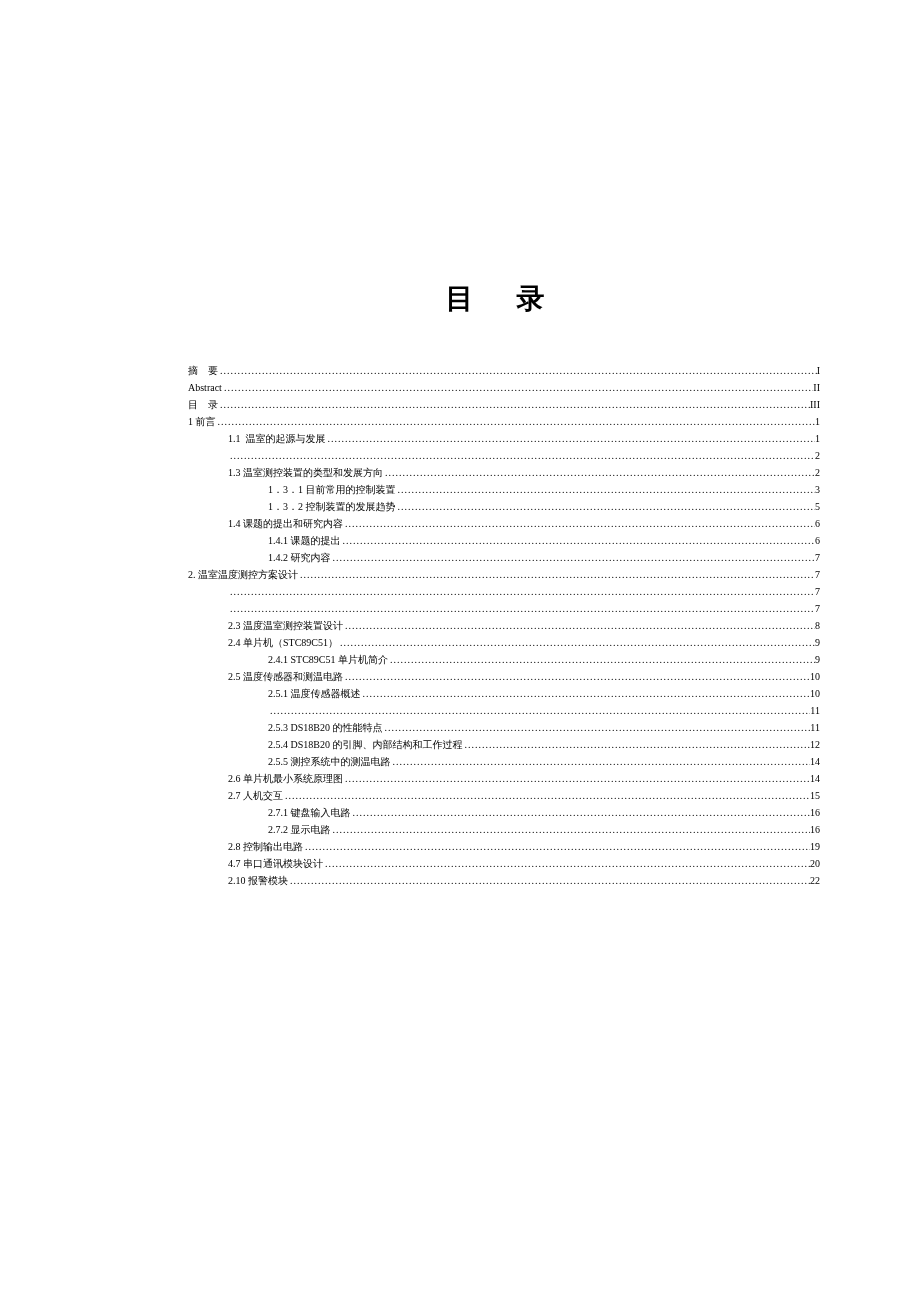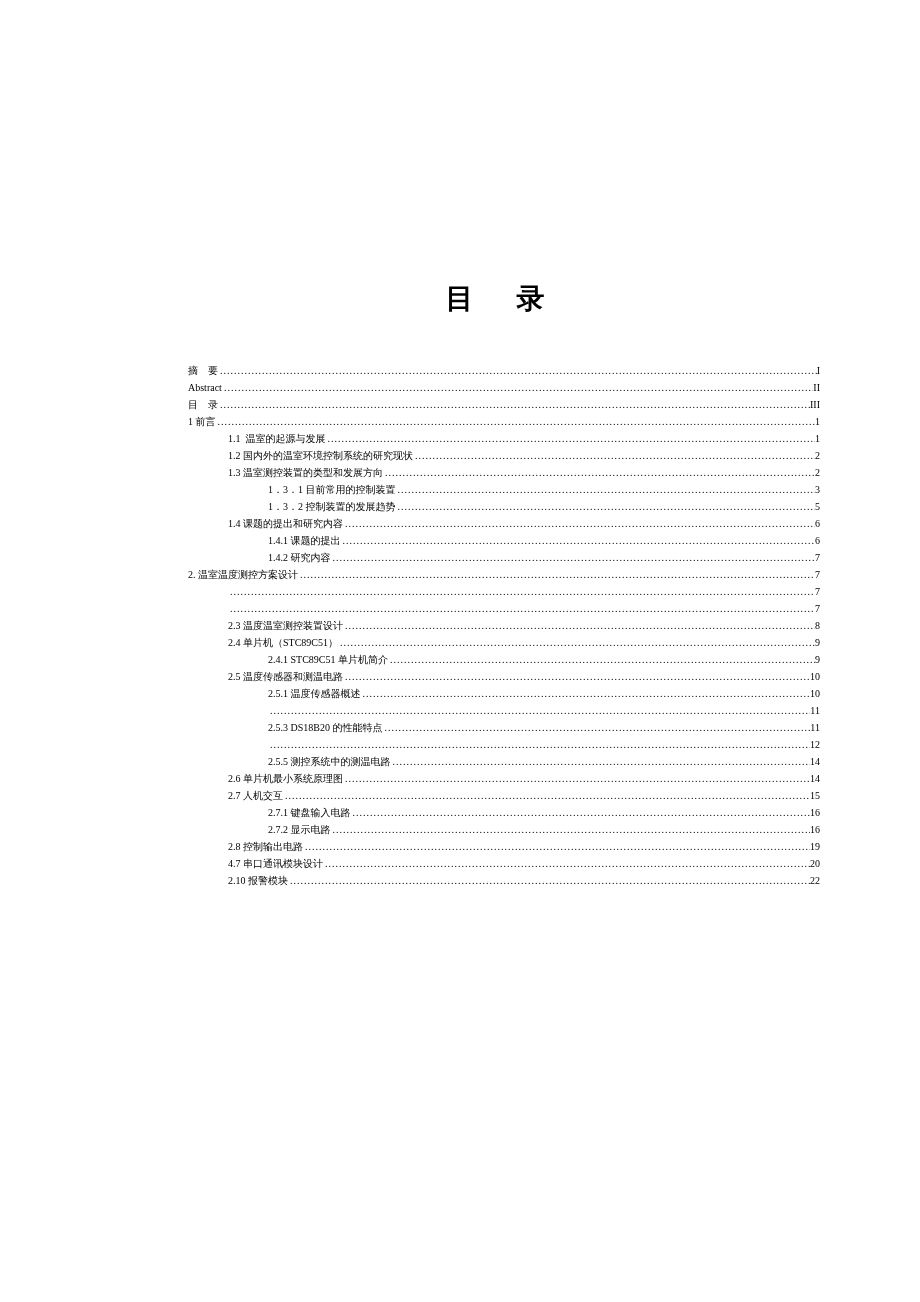--- a/index.html
+++ b/index.html
@@ -77,21 +77,20 @@
         <span class="toc-label">1 前言</span>
         <span class="toc-dots">............................................................................................................................................................................................................................................................................................................</span>
         <span class="toc-page">1</span>
       </div>
       <div class="toc-line indent-1">
         <span class="toc-label">1.1 温室的起源与发展</span>
         <span class="toc-dots">............................................................................................................................................................................................................................................................................................................</span>
         <span class="toc-page">1</span>
       </div>
       <div class="toc-line indent-1">
-        <span class="toc-label">1.2 国内外的温室环境控制系统的研究现状</span>
         <span class="toc-dots">............................................................................................................................................................................................................................................................................................................</span>
         <span class="toc-page">2</span>
       </div>
       <div class="toc-line indent-1">
         <span class="toc-label">1.3 温室测控装置的类型和发展方向</span>
         <span class="toc-dots">............................................................................................................................................................................................................................................................................................................</span>
         <span class="toc-page">2</span>
       </div>
       <div class="toc-line indent-2">
         <span class="toc-label">1．3．1 目前常用的控制装置</span>
@@ -159,20 +158,21 @@
       <div class="toc-line indent-2">
         <span class="toc-dots">............................................................................................................................................................................................................................................................................................................</span>
         <span class="toc-page">11</span>
       </div>
       <div class="toc-line indent-2">
         <span class="toc-label">2.5.3 DS18B20 的性能特点</span>
         <span class="toc-dots">............................................................................................................................................................................................................................................................................................................</span>
         <span class="toc-page">11</span>
       </div>
       <div class="toc-line indent-2">
+        <span class="toc-label">2.5.4 DS18B20 的引脚、内部结构和工作过程</span>
         <span class="toc-dots">............................................................................................................................................................................................................................................................................................................</span>
         <span class="toc-page">12</span>
       </div>
       <div class="toc-line indent-2">
         <span class="toc-label">2.5.5 测控系统中的测温电路</span>
         <span class="toc-dots">............................................................................................................................................................................................................................................................................................................</span>
         <span class="toc-page">14</span>
       </div>
       <div class="toc-line indent-1">
         <span class="toc-label">2.6 单片机最小系统原理图</span>

